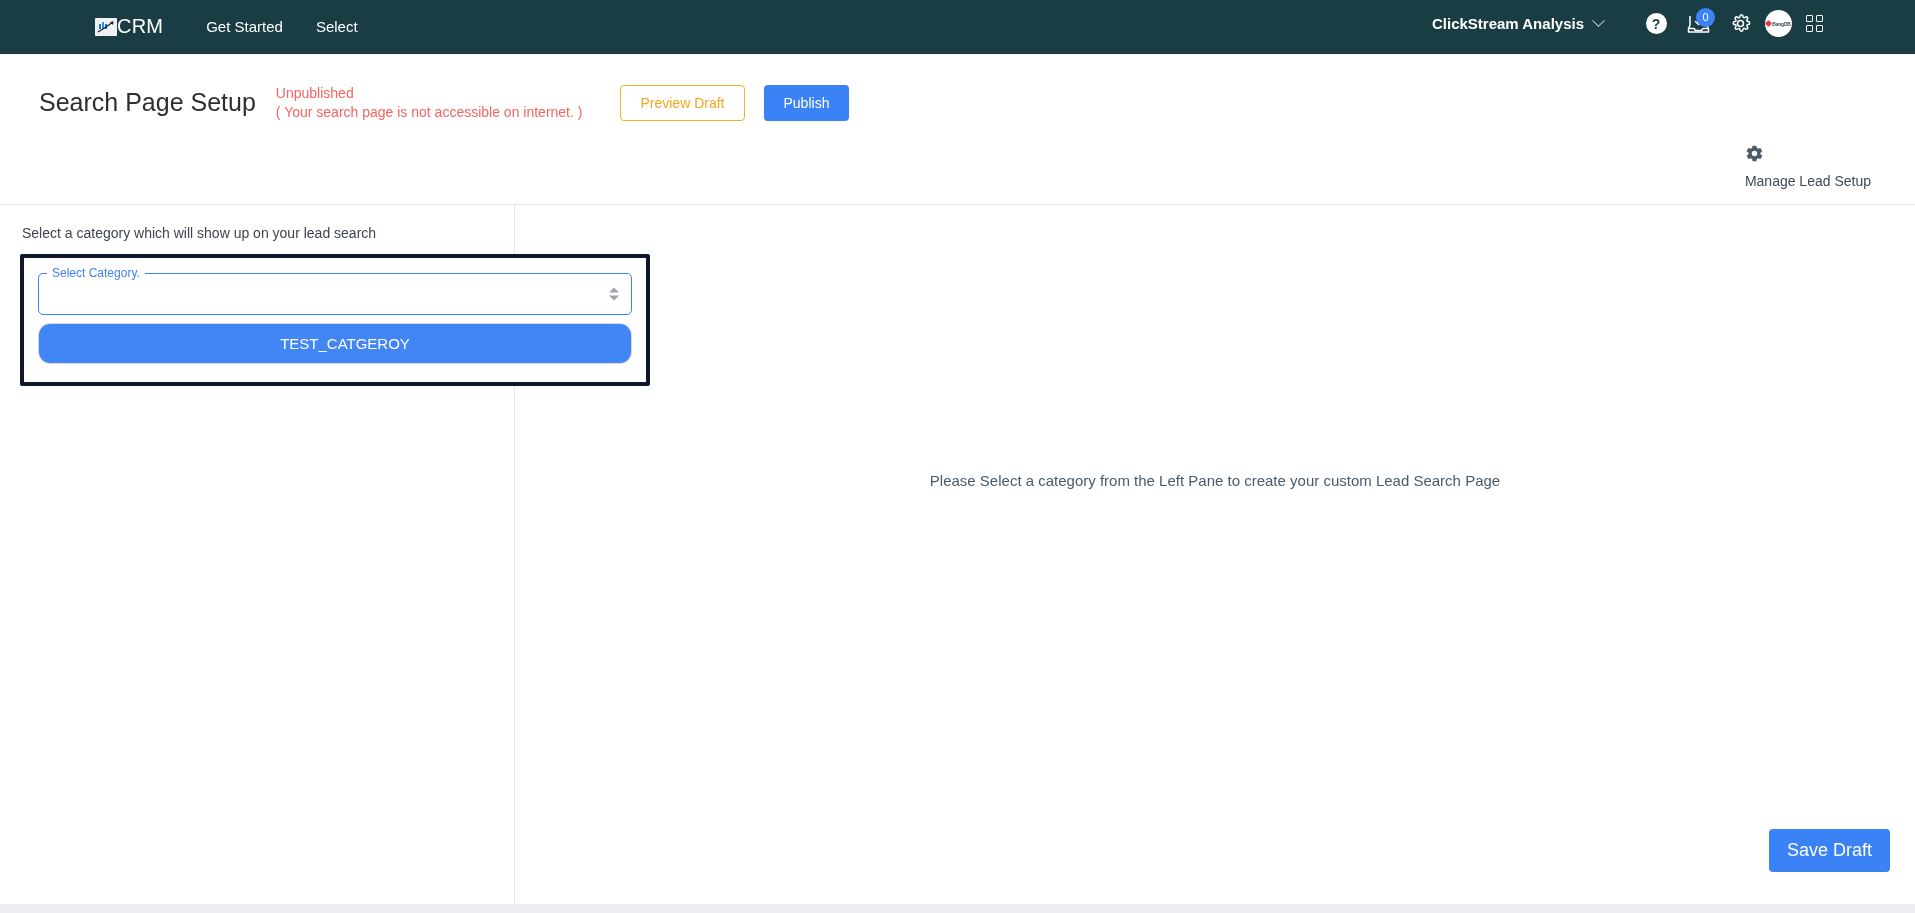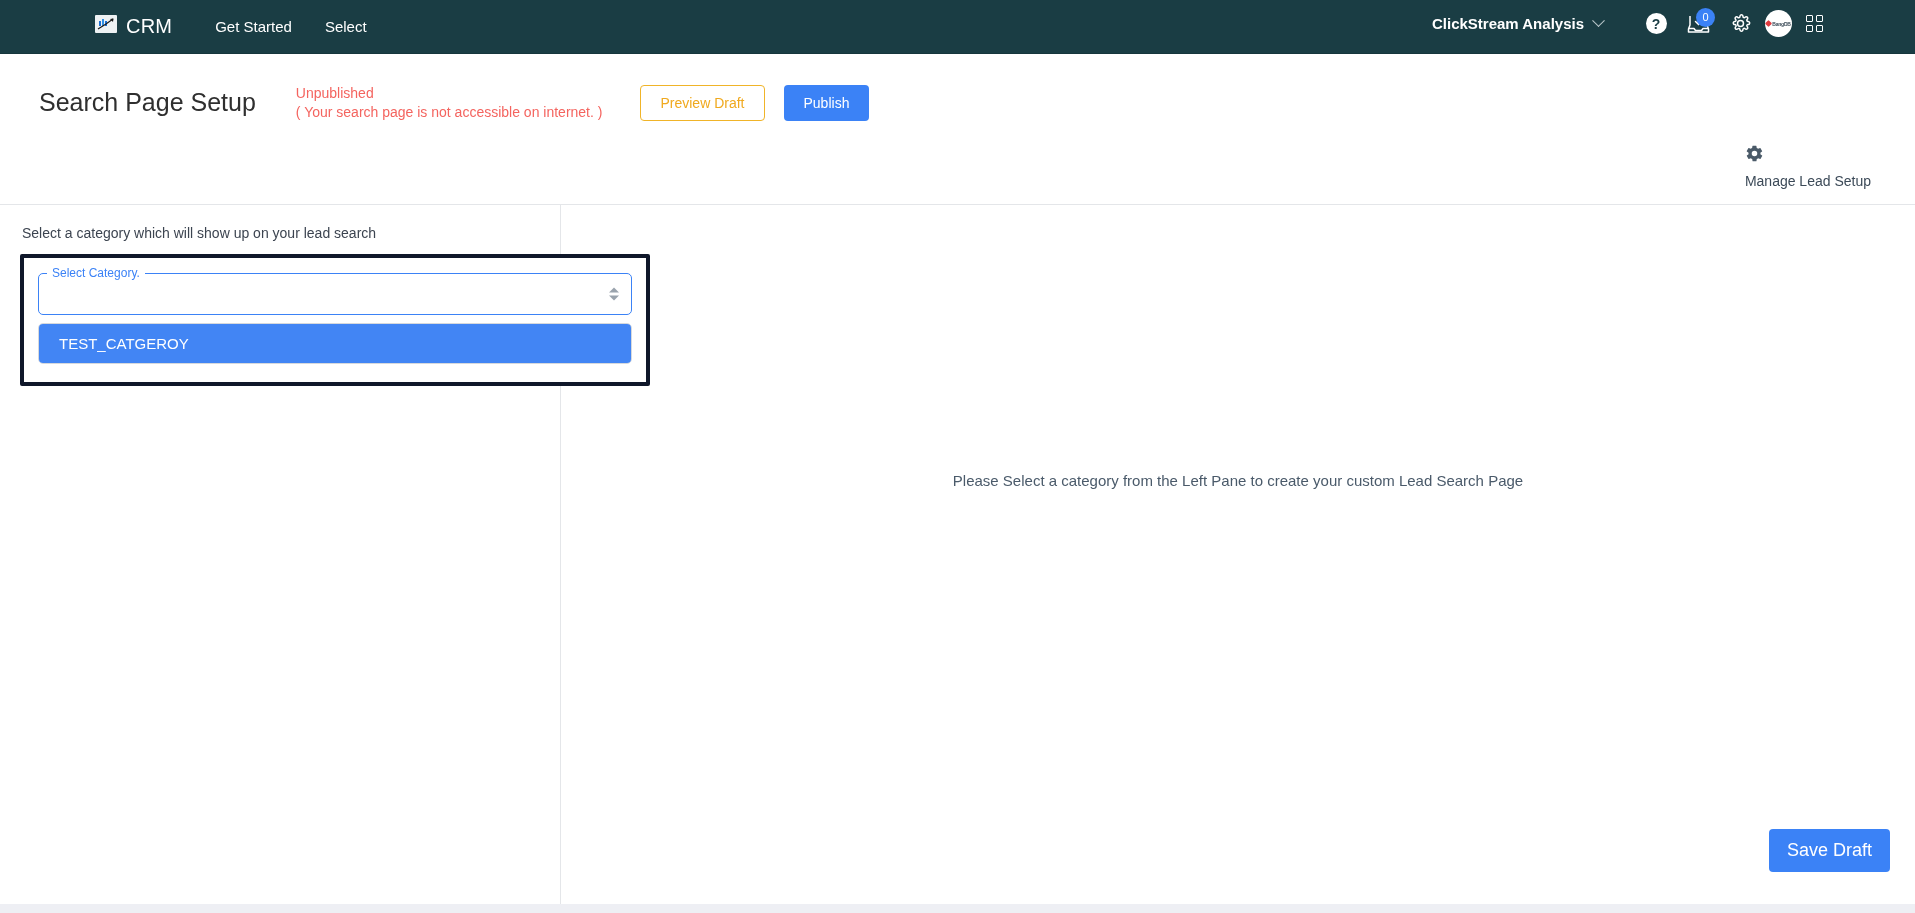--- a/index.html
+++ b/index.html
@@ -15,21 +15,21 @@
   
   .topnav {
     height: 54px;
     background: #1a3d44;
     display: flex;
     align-items: center;
     position: relative;
     border-bottom: 1px solid #16363c;
   }
   .nav-left { display: flex; align-items: center; padding-left: 95px; }
-  .brand { display: flex; gap: 9px; }
+  .brand { display: flex; align-items: center; }
   .brand-logo {
     width: 22px; height: 18px;
     background: #eef2f4;
     border-radius: 1px;
     display: flex; align-items: center; justify-content: center;
   }
   .brand-name {
     color: #ffffff;
     font-size: 20px;
     letter-spacing: 0.2px;
@@ -144,21 +144,21 @@
     padding-left: 39px;
     padding-top: 30px;
   }
   .page-title {
     font-size: 25px;
     color: #2f2f2f;
     font-weight: normal;
     white-space: nowrap;
   }
   .status-block {
-    margin-left: 40px;
+    margin-left: 20px;
     line-height: 1.35;
   }
   .status-main {
     color: #f4645f;
     font-size: 14px;
   }
   .status-sub {
     color: #f4645f;
     font-size: 14px;
   }
@@ -204,21 +204,21 @@
     white-space: nowrap;
   }
 
   
   .split {
     display: flex;
     height: 700px;
     border-top: 1px solid #e4e6e9;
   }
   .left-pane {
-    width: 561px;
+    width: 515px;
     border-right: 1px solid #e4e6e9;
     padding: 20px 0 0 22px;
     position: relative;
   }
   .left-caption {
     font-size: 14px;
     color: #3c4450;
     margin-bottom: 13px;
   }
   .highlight-box {
@@ -276,23 +276,24 @@
     width: 0; height: 0;
     border-left: 5px solid transparent;
     border-right: 5px solid transparent;
   }
   .caret-up { border-bottom: 5px solid #9aa3ad; }
   .caret-down { border-top: 5px solid #9aa3ad; }
 
   .option-list {
     margin-top: 8px;
     border: 1px solid #d6d9dd;
-    border-radius: 5px;
+    border-radius: 12px;
     overflow: hidden;
     background: #ffffff;
+    text-align: center;
   }
   .option-item {
     background: #4285f4;
     color: #ffffff;
     font-size: 15px;
     padding: 11px 0 11px 20px;
     cursor: pointer;
   }
 
   .right-pane {

